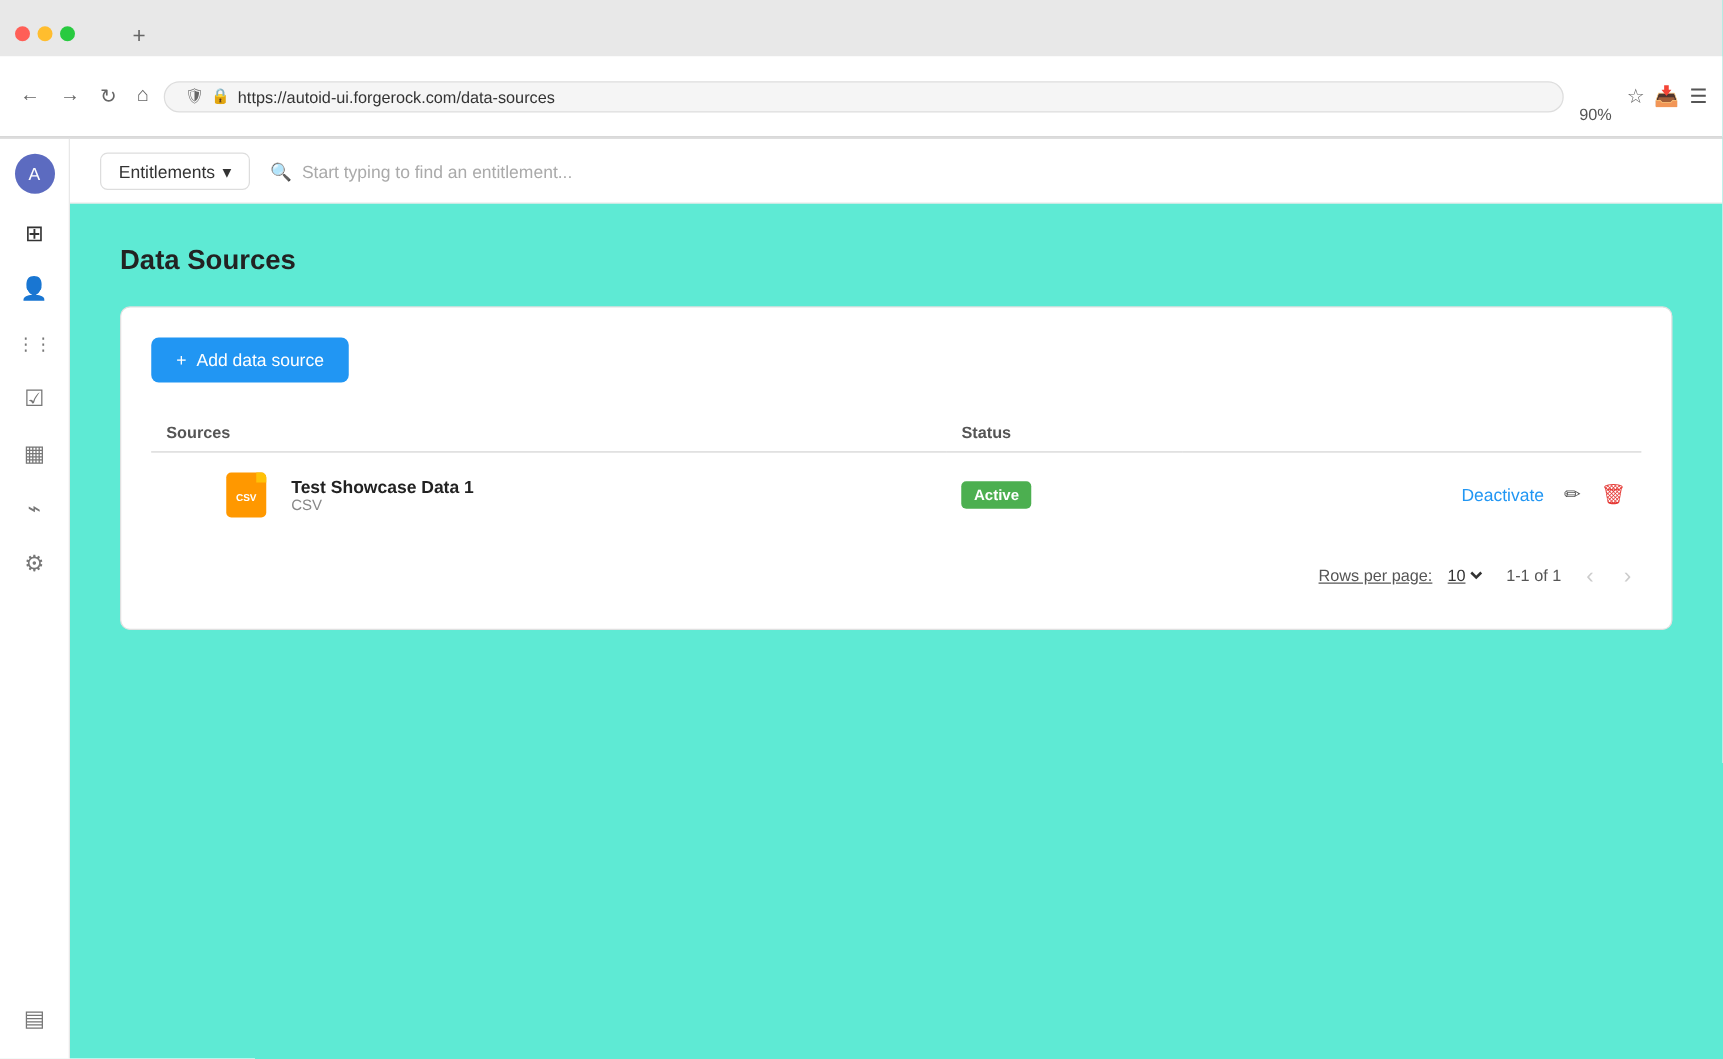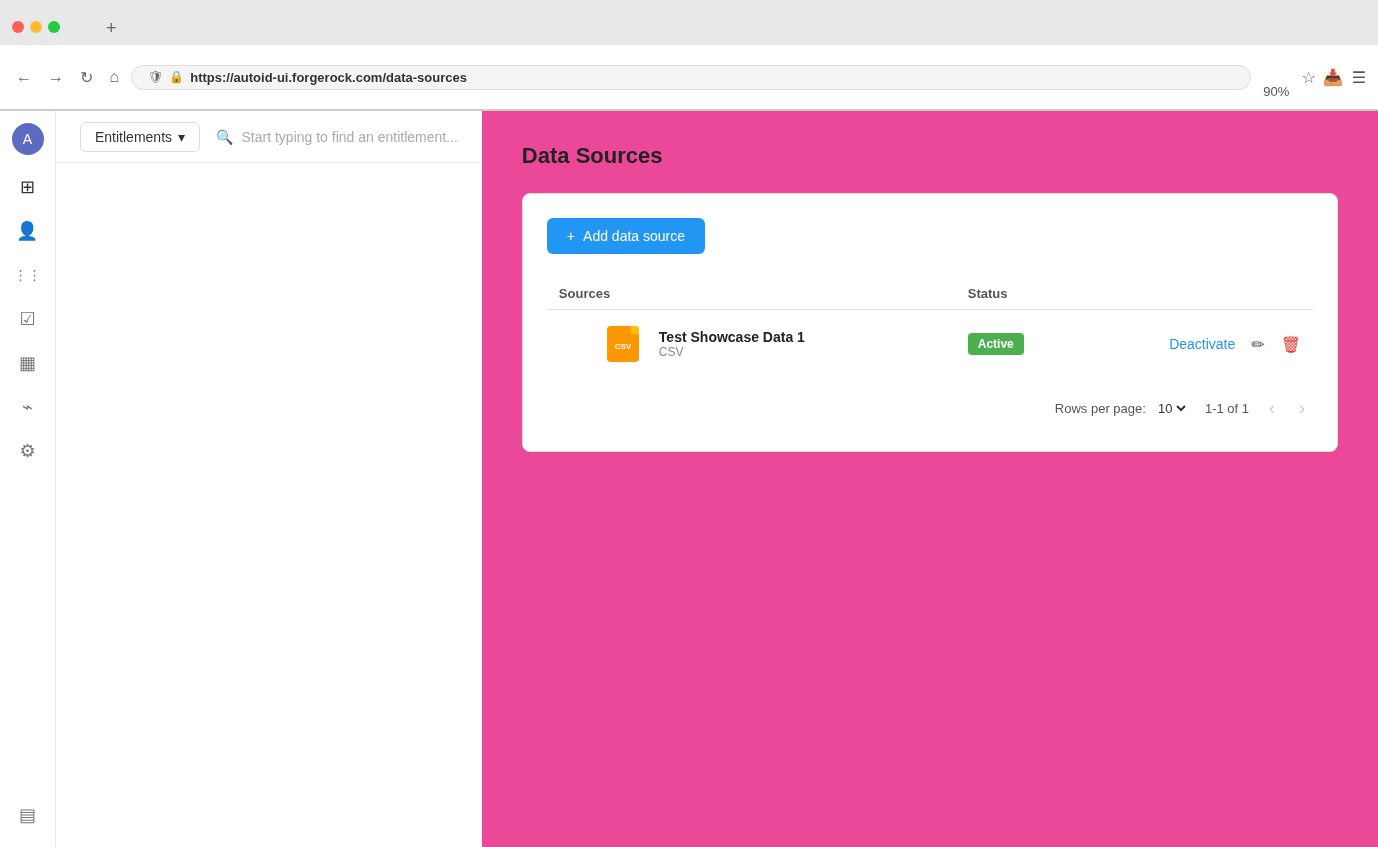--- a/index.html
+++ b/index.html
@@ -31,27 +31,27 @@
     .app-layout { display: flex; flex: 1; overflow: hidden; background: white; }
 
     
     .sidebar { width: 56px; background: white; border-right: 1px solid #e8e8e8; display: flex; flex-direction: column; align-items: center; padding: 12px 0; gap: 4px; }
     .sidebar-avatar { width: 32px; height: 32px; border-radius: 50%; background: #5c6bc0; display: flex; align-items: center; justify-content: center; color: white; font-size: 14px; margin-bottom: 8px; }
     .sidebar-item { width: 40px; height: 40px; display: flex; align-items: center; justify-content: center; border-radius: 8px; cursor: pointer; color: #777; font-size: 18px; }
     .sidebar-item.active { color: #333; }
     .sidebar-bottom { margin-top: auto; }
 
     
-    .main-content { flex: 1; display: flex; overflow: hidden; justify-content: flex-end; }
+    .main-content { flex: 1; display: flex; flex-direction: column; overflow: hidden; justify-content: flex-end; }
     .top-nav { background: white; border-bottom: 1px solid #e8e8e8; padding: 0 24px; height: 52px; display: flex; align-items: center; gap: 16px; }
     .entitlements-btn { background: none; border: 1px solid #ddd; border-radius: 6px; padding: 6px 14px; font-size: 14px; color: #333; cursor: pointer; display: flex; align-items: center; gap: 6px; }
     .search-bar { display: flex; align-items: center; gap: 8px; flex: 1; max-width: 500px; color: #aaa; font-size: 14px; }
     .search-icon { color: #999; }
 
-    .page-content { flex: 1; overflow-y: auto; padding: 32px 40px; background: #ec4899; }
+    .page-content { flex: 1; overflow-y: auto; padding: 32px 40px; background: #5eead4; }
     .page-title { font-size: 22px; font-weight: 600; color: #222; margin-bottom: 24px; }
 
     .card { background: white; border-radius: 8px; border: 1px solid #e0e0e0; padding: 24px; }
     .add-btn { background: #2196f3; color: white; border: none; border-radius: 6px; padding: 10px 20px; font-size: 14px; cursor: pointer; display: flex; align-items: center; gap: 8px; margin-bottom: 24px; }
 
     .table { width: 100%; border-collapse: collapse; }
     .table th { text-align: left; padding: 8px 12px; font-size: 13px; font-weight: 600; color: #555; border-bottom: 1px solid #e0e0e0; }
     .table td { padding: 16px 12px; font-size: 14px; color: #333; border-bottom: 1px solid #f0f0f0; vertical-align: middle; }
     .table tr:last-child td { border-bottom: none; }
 
@@ -62,21 +62,21 @@
     .source-type { font-size: 12px; color: #888; }
 
     .status-badge { background: #4caf50; color: white; border-radius: 4px; padding: 4px 10px; font-size: 12px; font-weight: 600; display: inline-block; }
 
     .action-cell { display: flex; align-items: center; gap: 16px; justify-content: flex-end; }
     .deactivate-btn { background: none; border: none; color: #2196f3; font-size: 14px; cursor: pointer; }
     .edit-btn { background: none; border: none; cursor: pointer; color: #555; font-size: 16px; }
     .delete-btn { background: none; border: none; cursor: pointer; color: #e53935; font-size: 16px; }
 
     .pagination { display: flex; align-items: center; justify-content: flex-end; gap: 16px; padding: 16px 4px 4px; font-size: 13px; color: #555; }
-    .rows-select { display: flex; align-items: center; gap: 8px; }
+    .rows-select { display: flex; align-items: center; gap: 8px; text-decoration: underline; }
     .rows-dropdown { border: none; background: none; font-size: 13px; color: #333; cursor: pointer; }
     .page-info { color: #555; }
     .page-nav-btn { background: none; border: none; cursor: pointer; color: #555; font-size: 18px; padding: 4px; }
     .page-nav-btn:disabled { color: #ccc; cursor: default; }
   </style>
 </head>
 <body>
 
 <div class="browser-chrome">
   <div class="title-bar">
@@ -90,21 +90,21 @@
     </div>
   </div>
   <div class="address-bar">
     <button class="nav-btn">←</button>
     <button class="nav-btn">→</button>
     <button class="nav-btn">↻</button>
     <button class="nav-btn">⌂</button>
     <div class="address-input">
       <span class="shield-icon">🛡</span>
       <span class="lock-icon">🔒</span>
-      <span style="flex:1;font-weight:bold;">https://autoid-ui.forgerock.com/data-sources</span>
+      <span style="flex:1;">https://autoid-ui.forgerock.com/data-sources</span>
     </div>
     <button class="zoom-badge nav-btn">90%</button>
     <button class="star-btn">☆</button>
     <div class="toolbar-icons">
       <span>📥</span>
       <span>☰</span>
     </div>
   </div>
 </div>
 

